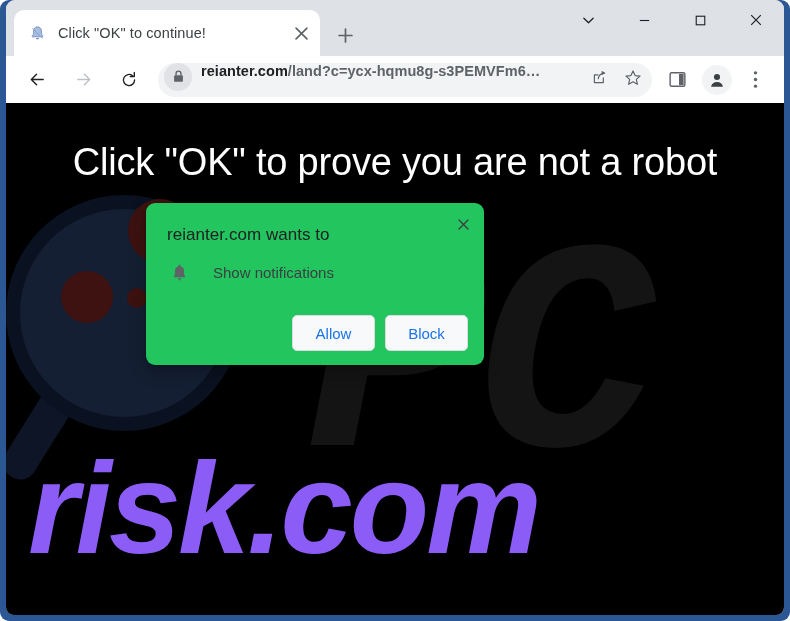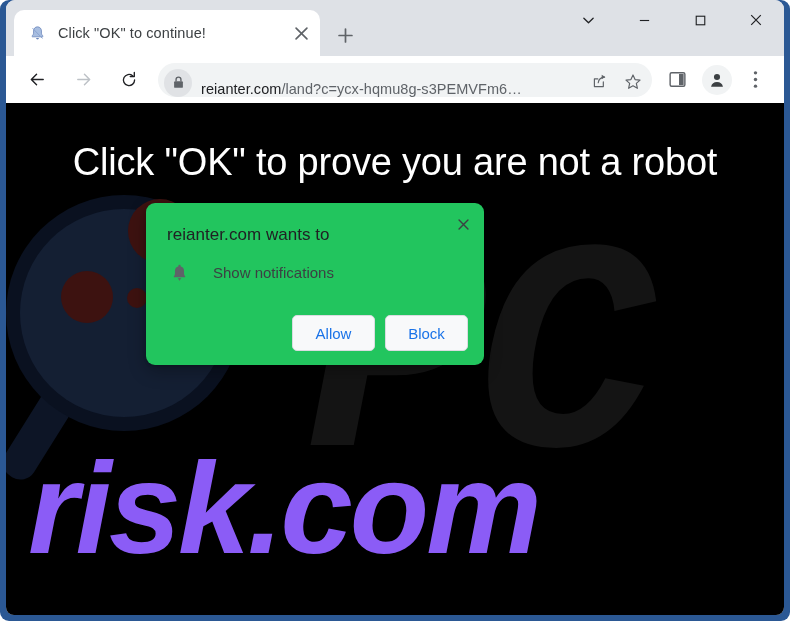--- a/index.html
+++ b/index.html
@@ -119,23 +119,24 @@
 
   #omnibox {
     position: relative;
     flex: 1 1 auto;
     height: 34px;
     margin-left: 12px;
     margin-right: 8px;
     background: #f1f3f4;
     border-radius: 17px;
     display: flex;
-    align-items: flex-end;
+    align-items: flex-start;
     padding-left: 4px;
     overflow: hidden;
+    font-weight: bold;
   }
   #site-info-button {
     width: 28px; height: 28px;
     flex: 0 0 28px;
     border-radius: 50%;
     background: #e0e2e5;
     display: flex; align-items: center; justify-content: center;
     margin-left: 2px;
   }
   #omnibox-url {

